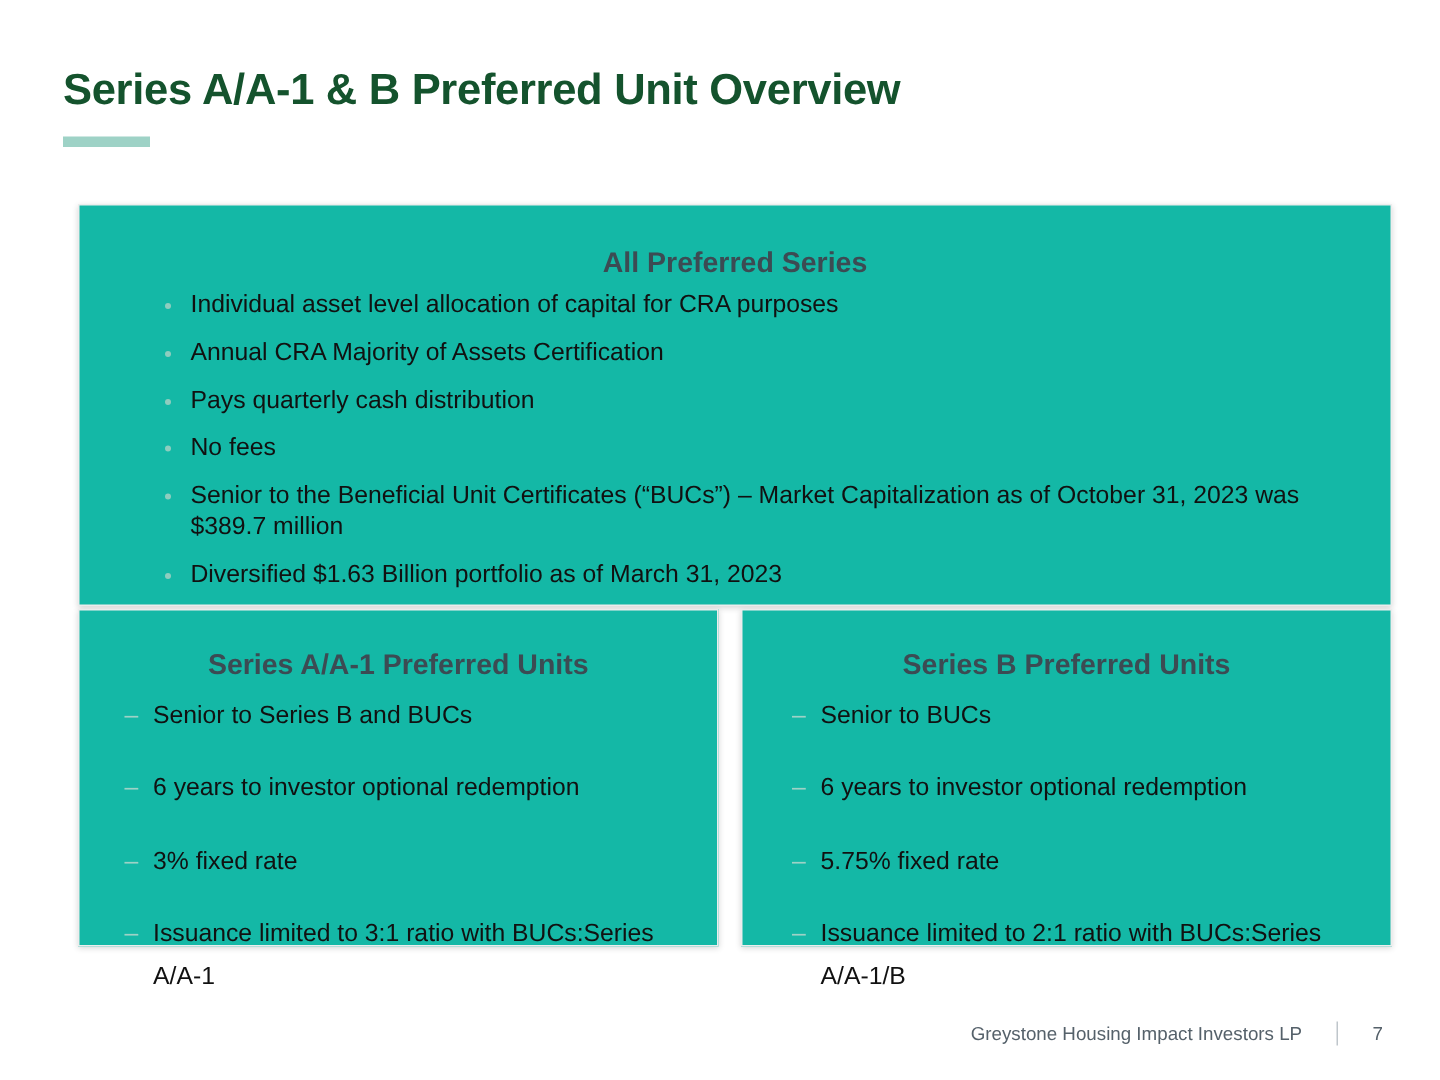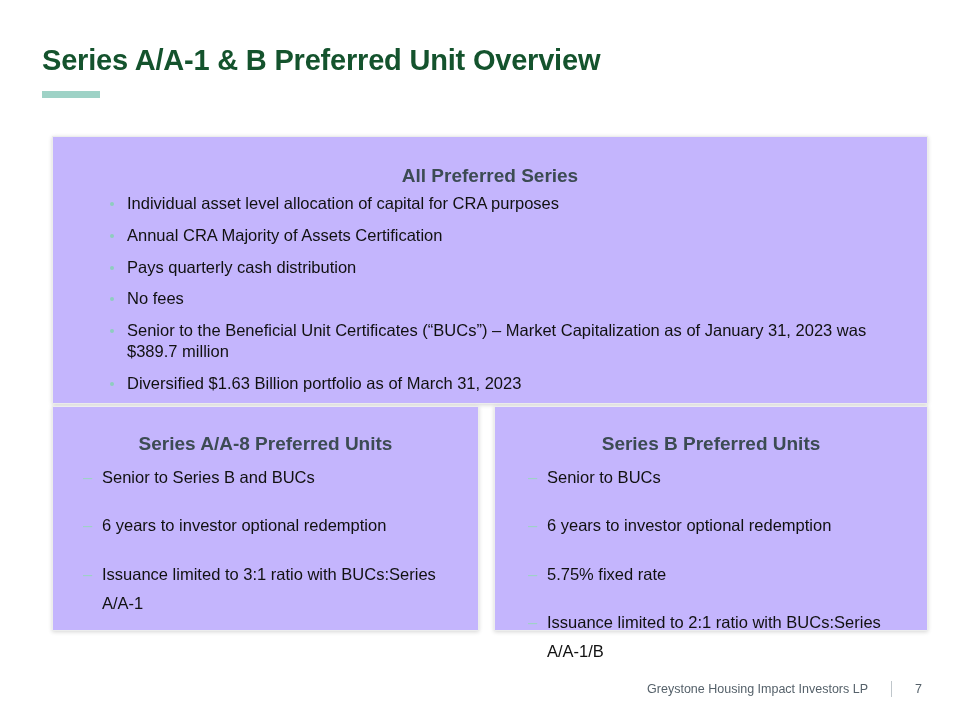--- a/index.html
+++ b/index.html
@@ -31,21 +31,21 @@
     left: 42px;
     top: 91px;
     width: 58px;
     height: 7px;
     background: #9ed2c6;
   }
 
   
   .panel {
     position: absolute;
-    background: #c4b5fd;
+    background: #14b8a6;
     border: 1px solid #eceded;
     box-shadow: 0 1px 4px rgba(0,0,0,0.17);
     box-sizing: border-box;
   }
   .panel-all {
     left: 52px;
     top: 136px;
     width: 876px;
     height: 268px;
   }
@@ -158,30 +158,31 @@
 <div class="slide-title">Series A/A-1 &amp; B Preferred Unit Overview</div>
 <div class="title-rule"></div>
 
 <div class="panel panel-all">
   <div class="panel-heading">All Preferred Series</div>
   <ul class="bullets">
     <li>Individual asset level allocation of capital for CRA purposes</li>
     <li>Annual CRA Majority of Assets Certification</li>
     <li>Pays quarterly cash distribution</li>
     <li>No fees</li>
-    <li>Senior to the Beneficial Unit Certificates (“BUCs”) – Market Capitalization as of January 31, 2023 was $389.7 million</li>
+    <li>Senior to the Beneficial Unit Certificates (“BUCs”) – Market Capitalization as of October 31, 2023 was $389.7 million</li>
     <li>Diversified $1.63 Billion portfolio as of March 31, 2023</li>
   </ul>
 </div>
 
 <div class="panel panel-a">
-  <div class="panel-heading">Series A/A-8 Preferred Units</div>
+  <div class="panel-heading">Series A/A-1 Preferred Units</div>
   <ul class="bullets">
     <li>Senior to Series B and BUCs</li>
     <li>6 years to investor optional redemption</li>
+    <li>3% fixed rate</li>
     <li>Issuance limited to 3:1 ratio with BUCs:Series A/A-1</li>
   </ul>
 </div>
 
 <div class="panel panel-b">
   <div class="panel-heading">Series B Preferred Units</div>
   <ul class="bullets">
     <li>Senior to BUCs</li>
     <li>6 years to investor optional redemption</li>
     <li>5.75% fixed rate</li>

